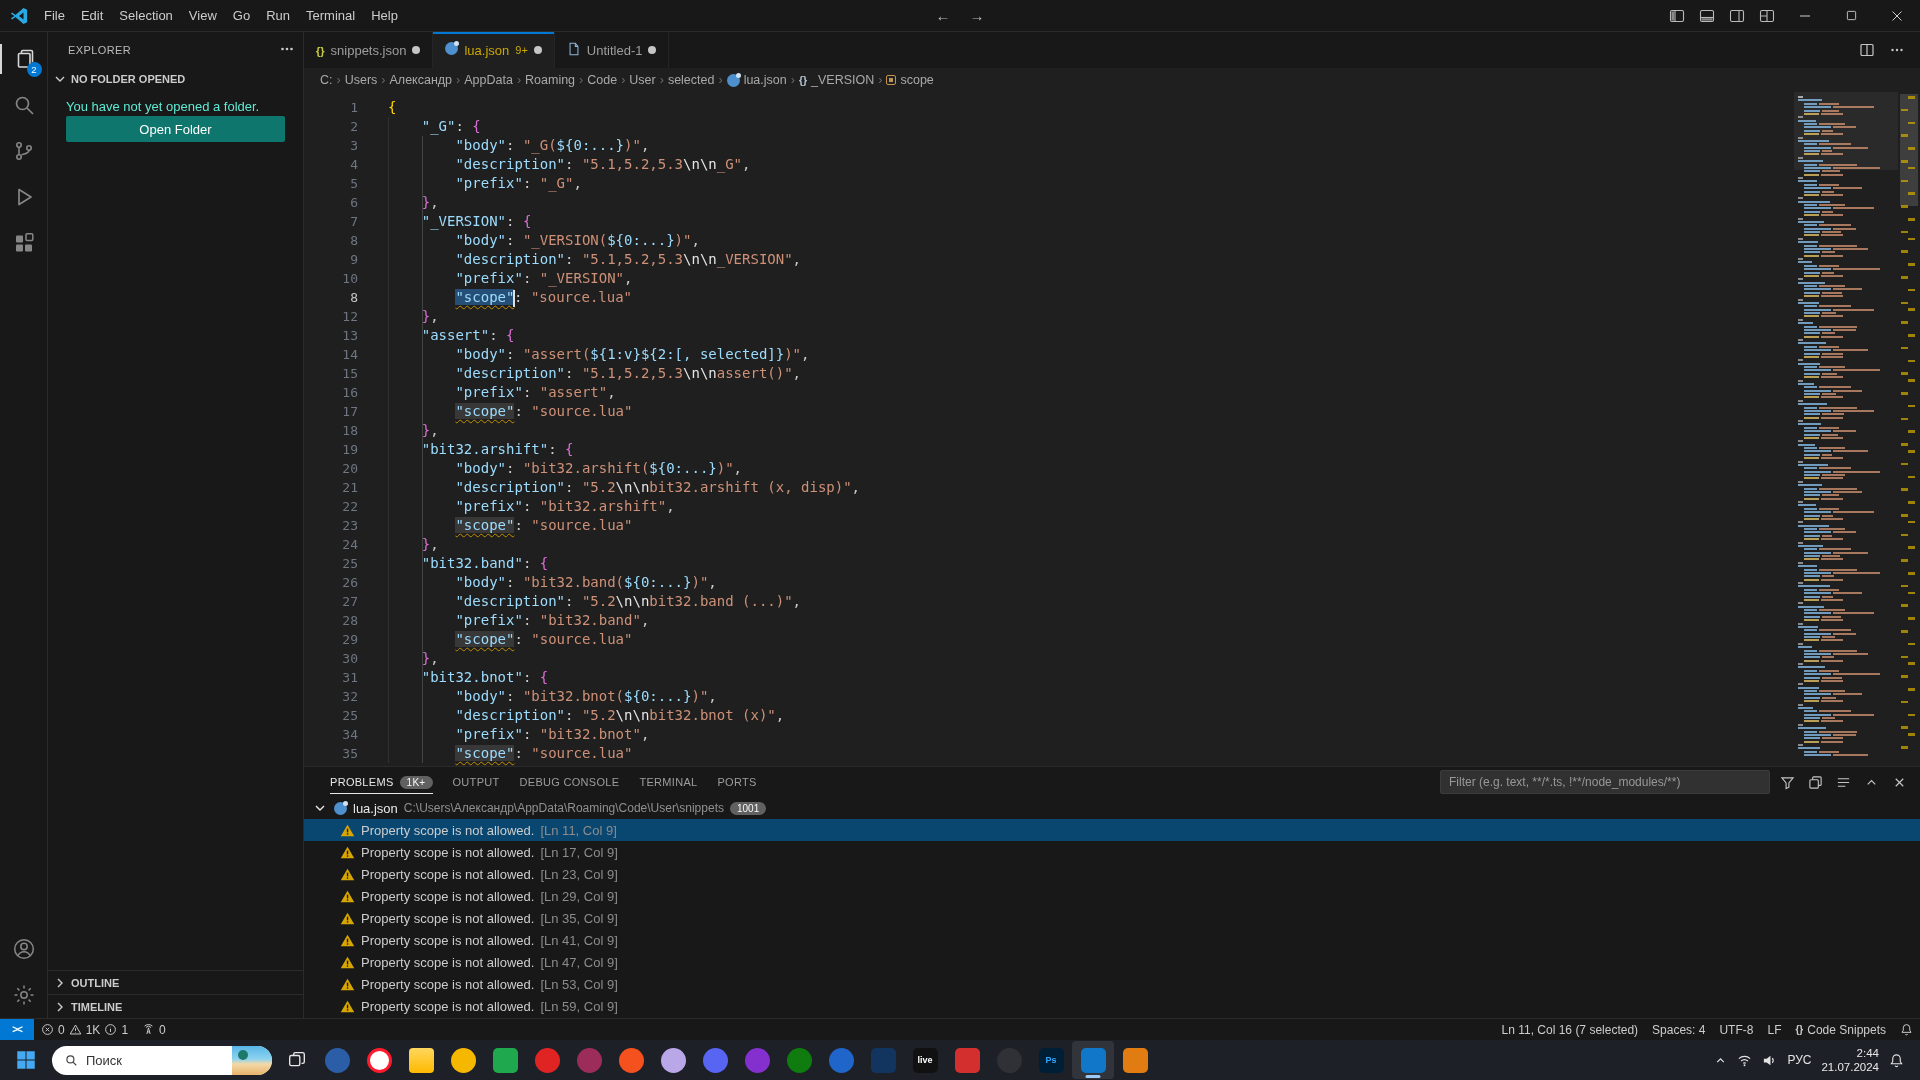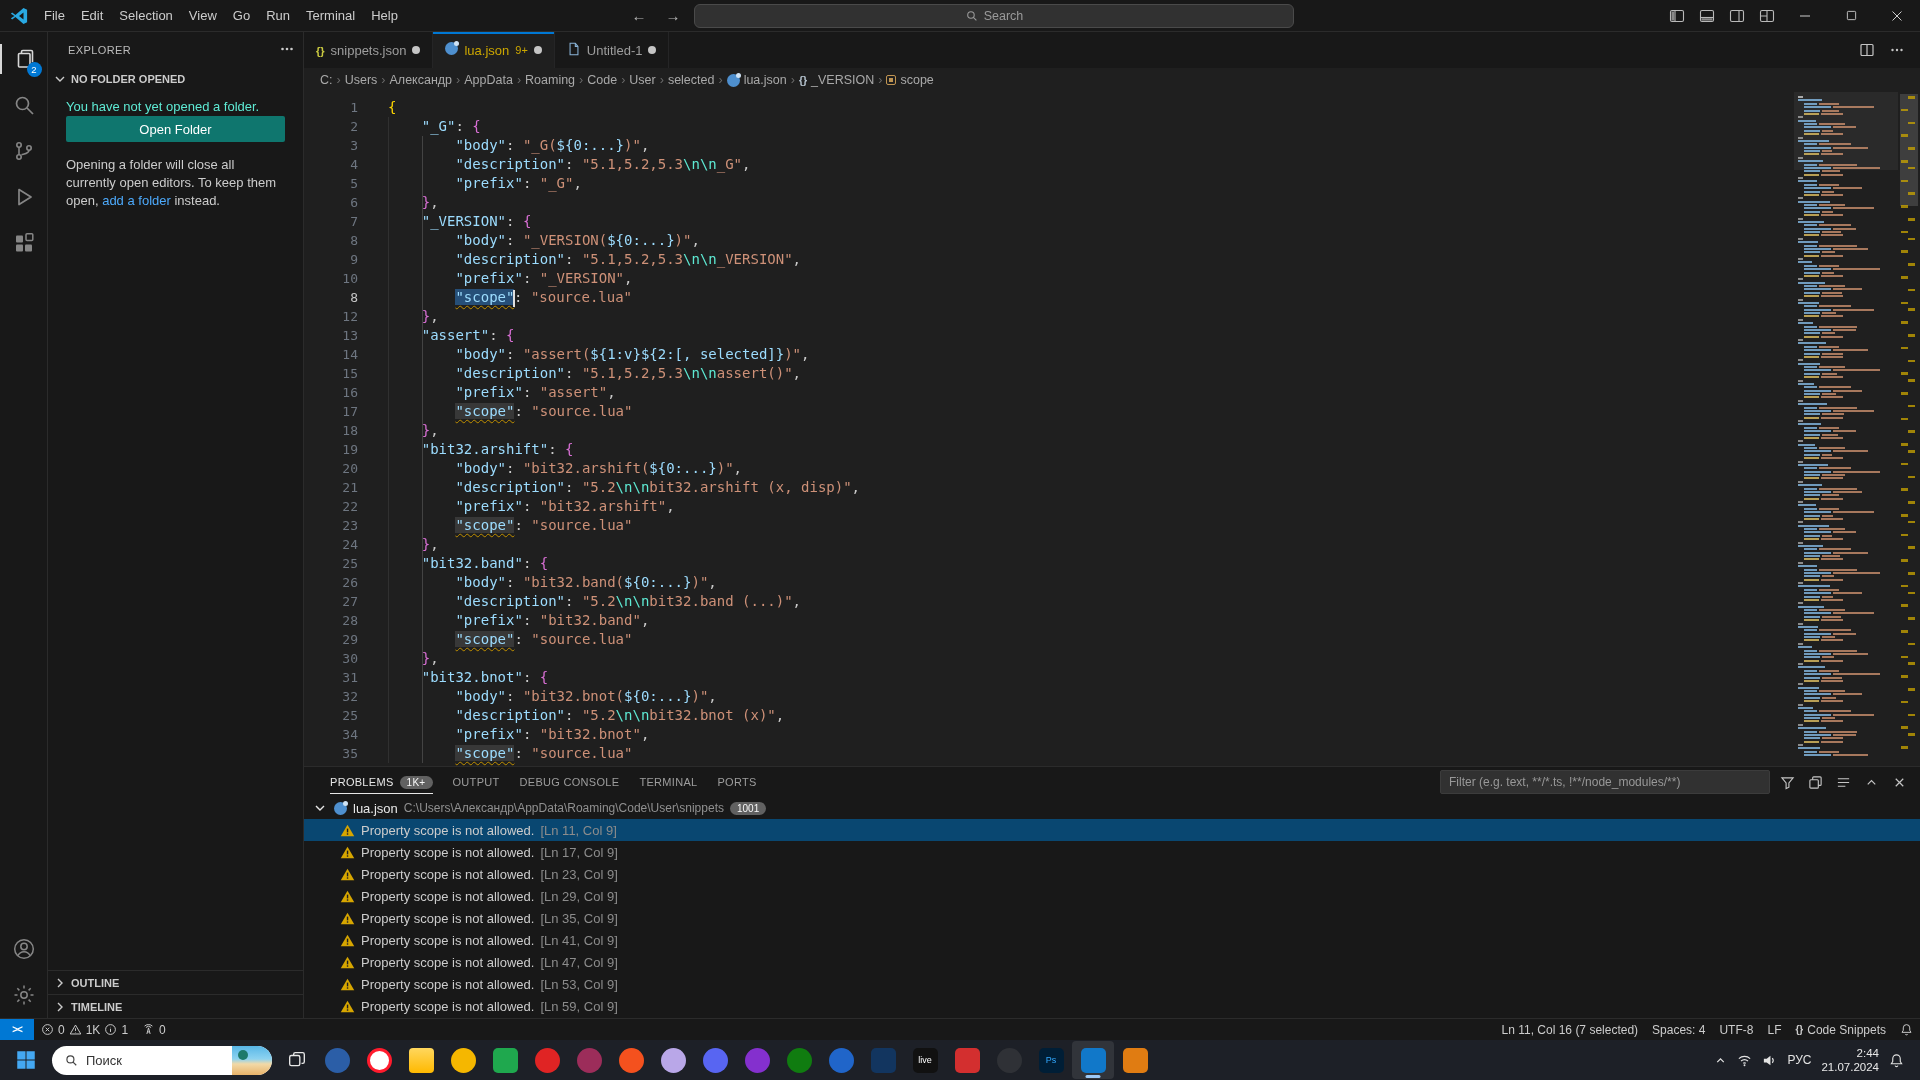--- a/index.html
+++ b/index.html
@@ -69,21 +69,21 @@
   
   #editor { flex:1 1 auto; display:flex; position:relative; min-height:0; background:#1f1f1f; overflow:hidden; }
   #gutter { width:68px; flex:0 0 68px; padding-top:6px; text-align:right; color:#6e7681; font-family:"DejaVu Sans Mono", monospace; font-size:13px; }
   .ln { height:19px; line-height:19px; padding-right:14px; }
   .ln.cur { color:#c6c6c6; }
   #code-wrap { flex:1 1 auto; position:relative; overflow:hidden; }
   #code-lines { padding:6px 0 0 16px; font-family:"DejaVu Sans Mono", monospace; font-size:14px; }
   .cl { height:19px; line-height:19px; white-space:pre; }
   .t-k { color:#9cdcfe; }
   .t-s { color:#ce9178; }
-  .t-e { color:#5eead4; }
+  .t-e { color:#e5e5e5; }
   .t-p { color:#cccccc; }
   .t-b1 { color:#ffd700; }
   .t-b2 { color:#da70d6; }
   .t-v { color:#9cdcfe; }
   .t-kw, .t-ks { color:#9cdcfe; text-decoration:underline wavy #bf8f00 1px; text-underline-offset:3px; }
   .t-kw { background:rgba(87,87,87,.45); }
   .t-ks { background:#264f78; }
   .caret { display:inline-block; width:1.6px; height:17px; background:#e0e0e0; vertical-align:middle; margin:0 -1px; }
   .guide { position:absolute; width:1px; background:rgba(255,255,255,.08); }
   .guide.g1 { left:16px; top:25px; height:646px; }
@@ -129,21 +129,21 @@
   .tb-start { width:40px; height:36px; display:flex; align-items:center; justify-content:center; }
   .search-pill { width:220px; height:29px; background:#ffffff; border-radius:15px; display:flex; align-items:center; gap:8px; padding-left:12px; overflow:hidden; margin:0 6px; }
   .search-pill .q { color:#333; font-size:13px; flex:1; }
   .pill-img { width:40px; height:29px; margin-left:auto; background:linear-gradient(180deg,#58b7e8 0%,#8ed3f0 45%,#f2d9a7 62%,#e8b36a 100%); position:relative; }
   .pill-img::after { content:""; position:absolute; left:6px; top:4px; width:10px; height:10px; border-radius:50%; background:#1d7a6b; }
   .taskview { width:38px; height:36px; display:flex; align-items:center; justify-content:center; color:#e8e8e8; }
   .tb-apps { display:flex; align-items:center; }
   .tb-app { width:42px; height:38px; display:flex; align-items:center; justify-content:center; position:relative; border-radius:4px; }
   .tb-app.active { background:rgba(255,255,255,.09); }
   .tb-app.active::after { content:""; position:absolute; bottom:1px; left:50%; transform:translateX(-50%); width:15px; height:3px; border-radius:2px; background:#9cc8f5; }
-  .app-glyph { display:flex; align-items:center; justify-content:center; font-size:9px; font-weight:normal; }
+  .app-glyph { display:flex; align-items:center; justify-content:center; font-size:9px; font-weight:bold; }
   .tray { margin-left:auto; display:flex; align-items:center; gap:10px; padding-right:10px; }
   .tray-item { color:#e3e3e3; display:flex; align-items:center; font-size:12px; }
   .tray-time { text-align:right; font-size:11.5px; line-height:14px; color:#e8e8e8; }
 </style>
 </head>
 <body>
 
 <div id="screen">
 
   <header id="titlebar">
@@ -160,27 +160,20 @@
           <div class="menu-item">View</div>
           <div class="menu-item">Go</div>
           <div class="menu-item">Run</div>
           <div class="menu-item">Terminal</div>
           <div class="menu-item">Help</div>
         </nav>
     </div>
     <div class="tb-center">
       <span class="nav-arrow">←</span>
       <span class="nav-arrow">→</span>
-      <div class="searchbox">
-        <svg width="13" height="13" viewBox="0 0 24 24">
-            <circle cx="11" cy="11" r="6" fill="none" stroke="#9a9a9a" stroke-width="2"></circle>
-            <path d="M15.5 15.5L21 21" stroke="#9a9a9a" stroke-width="2"></path>
-          </svg>
-        <span>Search</span>
-      </div>
     </div>
     <div class="tb-right">
       <span id="layout-icons" style="display:flex;">
           <span class="layout-icon">
             <svg width="16" height="16" viewBox="0 0 16 16" fill="none" stroke="currentColor" stroke-width="1.1">
               <rect x="1.5" y="2.5" width="13" height="11" rx="1.5"></rect>
               <path d="M6 2.5v11"></path>
               <rect x="2.5" y="3.5" width="2.6" height="9" fill="currentColor" stroke="none" opacity=".7"></rect>
             </svg>
           </span>
@@ -289,23 +282,20 @@
         </span>
       </div>
       <div class="section-row">
         <svg width="16" height="16" viewBox="0 0 16 16" fill="none" stroke="currentColor" stroke-width="1.4">
             <path d="M4 6l4 4 4-4"></path>
           </svg>
         <span>NO FOLDER OPENED</span>
       </div>
       <div class="sb-body">You have not yet opened a folder.</div>
       <button class="open-folder-btn">Open Folder</button>
-      <div class="sb-hint">
-        <span>Opening a folder will close all currently open editors. To keep them open, </span><a href="#">add a folder</a><span> instead.</span>
-      </div>
       <div class="sb-bottom">
         <div class="collapse-row">
           <svg width="16" height="16" viewBox="0 0 16 16" fill="none" stroke="currentColor" stroke-width="1.4">
               <path d="M6 4l4 4-4 4"></path>
             </svg>
           <span>OUTLINE</span>
         </div>
         <div class="collapse-row">
           <svg width="16" height="16" viewBox="0 0 16 16" fill="none" stroke="currentColor" stroke-width="1.4">
               <path d="M6 4l4 4-4 4"></path>

